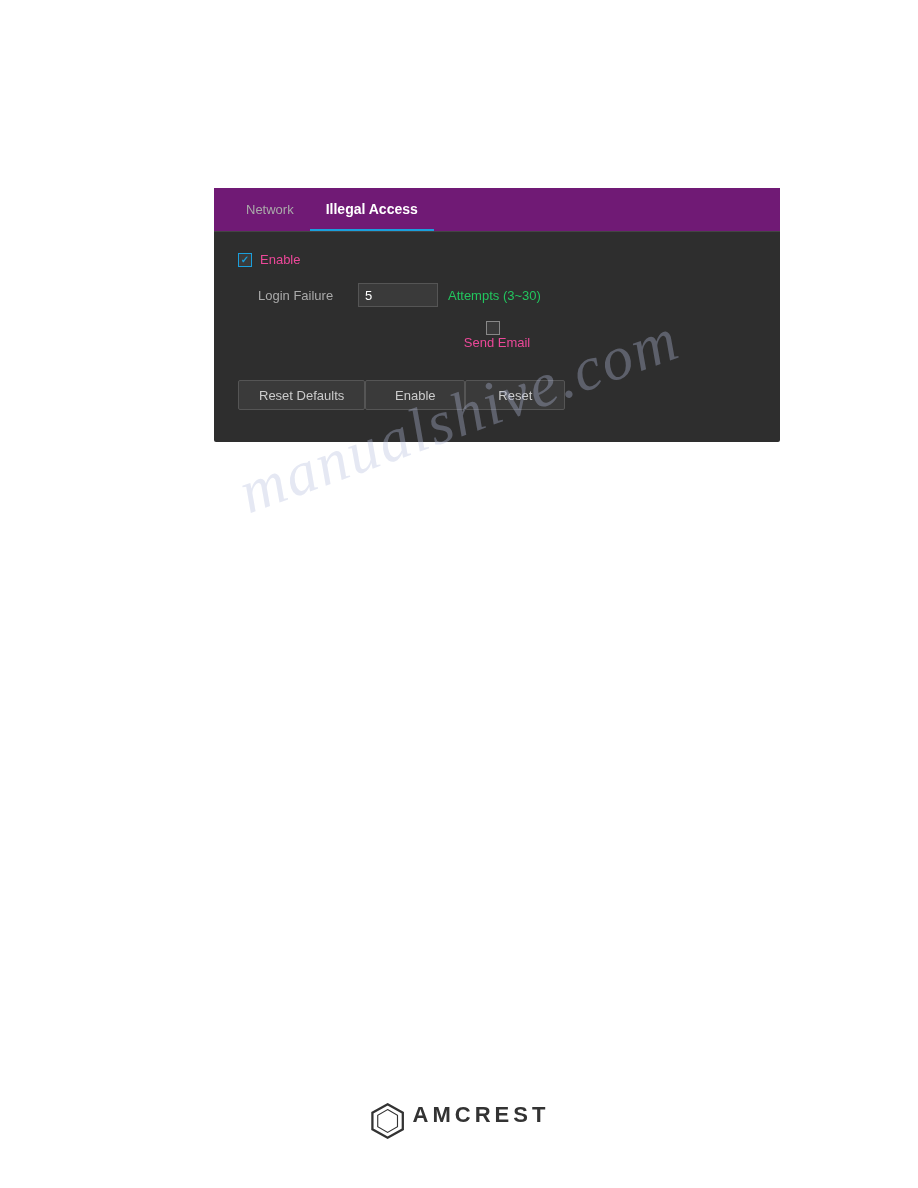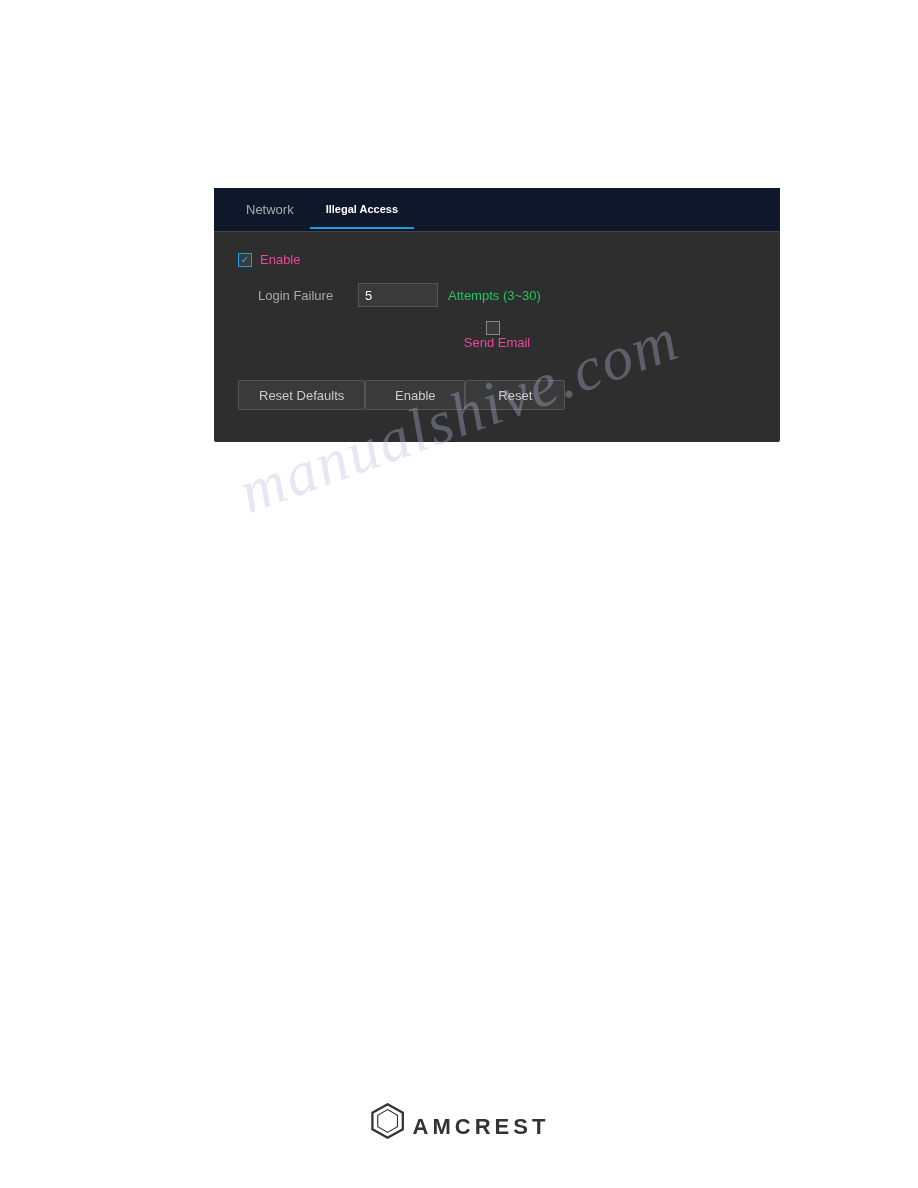--- a/index.html
+++ b/index.html
@@ -35,36 +35,36 @@
       width: 566px;
       background: #2e2e2e;
       border-radius: 2px;
     }
 
     
     .tab-header {
       display: flex;
       align-items: center;
       padding: 0 16px;
-      background: #0f172a;
+      background: #701a75;
       border-bottom: 1px solid #444;
       height: 44px;
     }
 
     .tab-network {
       color: #aaaaaa;
       font-size: 13px;
       padding: 12px 16px;
       cursor: pointer;
       text-decoration: none;
     }
 
     .tab-illegal-access {
       color: #ffffff;
-      font-size: 11px;
+      font-size: 14px;
       font-weight: bold;
       padding: 12px 16px;
       cursor: pointer;
       border-bottom: 2px solid #1a9fdc;
       margin-bottom: -1px;
     }
 
     
     .content-area {
       padding: 20px 24px 24px 24px;
@@ -180,21 +180,21 @@
       letter-spacing: 2px;
     }
 
     
     .footer-logo {
       position: absolute;
       bottom: 48px;
       left: 50%;
       transform: translateX(-50%);
       display: flex;
-      align-items: flex-end;
+      align-items: flex-start;
       gap: 6px;
     }
 
     .amcrest-hex {
       width: 38px;
       height: 38px;
     }
 
     .amcrest-text {
       font-size: 22px;

